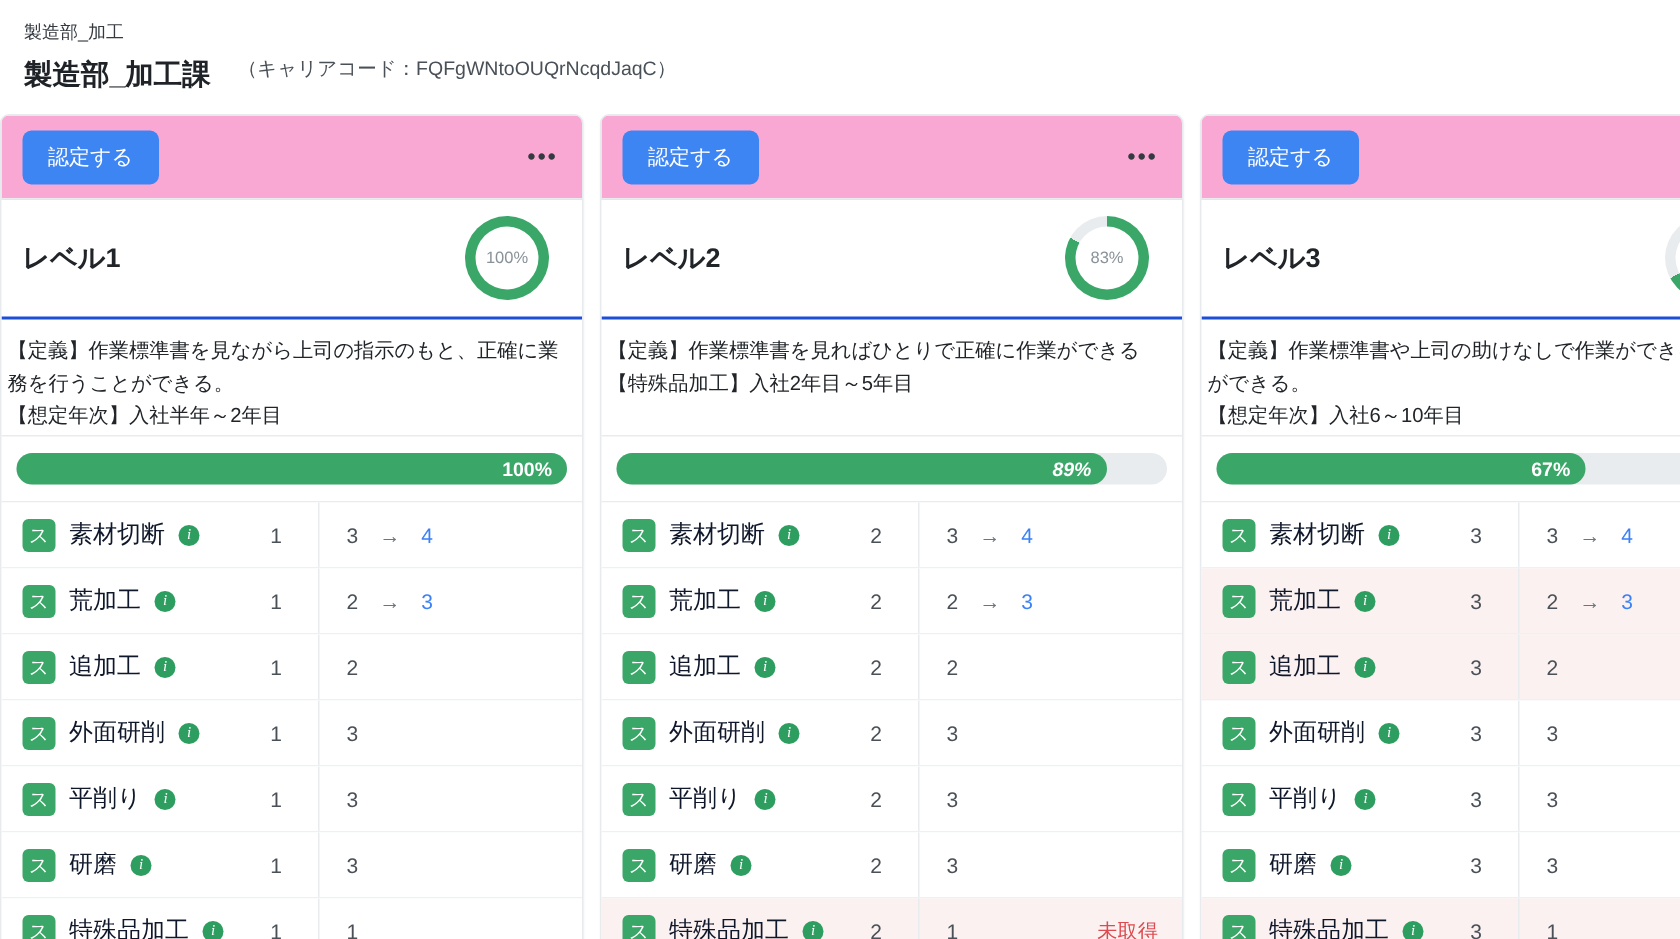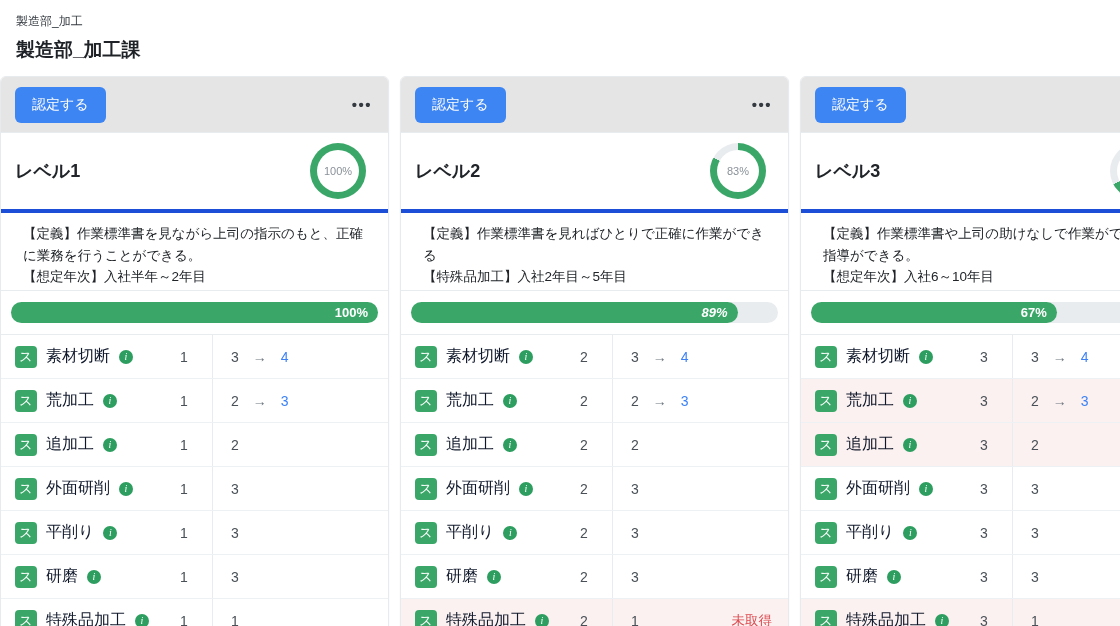--- a/index.html
+++ b/index.html
@@ -9,34 +9,34 @@
   .page-header { padding:13px 0 0 16px; }
   .breadcrumb { font-size:12px; color:#343a40; cursor:pointer; }
   .title-row { display:flex; align-items:flex-start; margin-top:7px; }
   .page-title { font-size:19px; font-weight:bold; color:#1f2328; }
   .career-code { font-size:13px; color:#495057; margin-left:18px; }
 
   .cards-row { display:flex; gap:11px; align-items:flex-start; margin-top:13px; }
   .card { flex:0 0 389px; width:389px; background:#fff; border:1px solid #e8ebee;
     border-radius:6px; overflow:hidden; box-shadow:0 1px 2px rgba(0,0,0,.05); }
 
-  .card-toolbar { height:56px; background:#e5e5e5; display:flex; align-items:center;
+  .card-toolbar { height:56px; background:#f9a8d4; display:flex; align-items:center;
     justify-content:space-between; padding:0 16px 0 14px; border-bottom:1px solid #e9ecef; }
   .btn-certify { background:#3e85f4; color:#fff; border:none; border-radius:6px;
     padding:9px 17px; font-size:14px; cursor:pointer; font-family:inherit; }
   .more-menu { color:#343a40; font-size:15px; font-weight:bold; letter-spacing:1.5px; cursor:pointer; }
 
   .card-title-row { height:80px; display:flex; align-items:center; justify-content:space-between;
-    padding:0 22px 0 14px; border-bottom:4px solid #1d4ed8; }
+    padding:0 22px 0 14px; border-bottom:2px solid #1d4ed8; }
   .level-title { font-size:18px; font-weight:bold; color:#212529; }
   .donut { width:56px; height:56px; border-radius:50%; position:relative; flex:0 0 56px; }
   .donut-hole { position:absolute; inset:7px; background:#fff; border-radius:50%;
     display:flex; align-items:center; justify-content:center; font-size:11px; color:#8a9299; }
 
-  .card-def { height:78px; padding:10px 22px; font-size:13.5px; line-height:1.6;
+  .card-def { height:78px; padding:10px 4px; font-size:13.5px; line-height:1.6;
     color:#212529; border-bottom:1px solid #e9ecef; overflow:hidden; }
 
   .progress-wrap { padding:11px 10px; border-bottom:1px solid #e9ecef; }
   .progress-track { height:21px; background:#e9ecef; border-radius:11px; }
   .progress-fill { height:21px; border-radius:11px; background:#3aa768; display:flex;
     align-items:center; justify-content:flex-end; padding-right:10px; color:#fff;
     font-size:13px; font-weight:bold; min-width:46px; }
 
   .skill-row { display:flex; align-items:stretch; height:44px; border-bottom:1px solid #eef1f3;
     font-size:14px; color:#495057; cursor:pointer; background:#fff; }
@@ -55,20 +55,21 @@
   .target { color:#3b82f6; }
   .status { margin-left:auto; padding-right:16px; color:#dc4b51; font-size:13.5px; white-space:nowrap; }
 </style>
 </head>
 <body>
 
 <div class="page-header">
   <div class="breadcrumb">製造部_加工</div>
   <div class="title-row">
     <span class="page-title">製造部_加工課</span>
+    <span class="career-code">（キャリアコード：FQFgWNtoOUQrNcqdJaqC）</span>
   </div>
 </div>
 
 <div class="cards-row">
   <div class="card">
     <div class="card-toolbar">
       <button class="btn-certify">認定する</button>
       <span class="more-menu">•••</span>
     </div>
     <div class="card-title-row">

